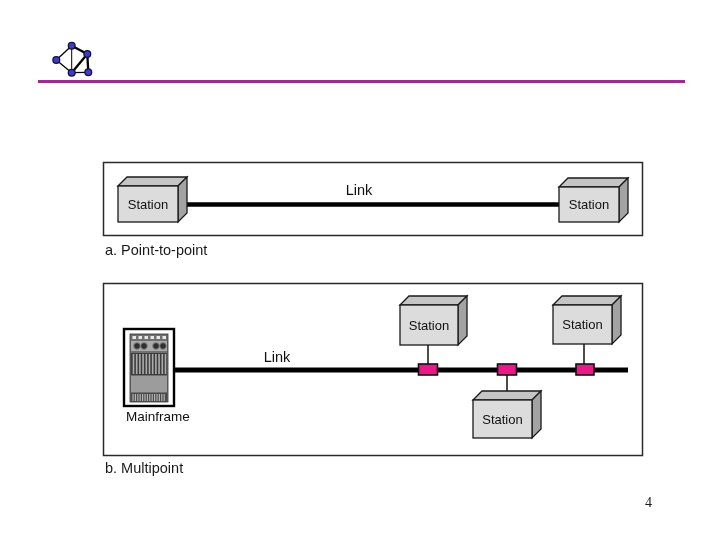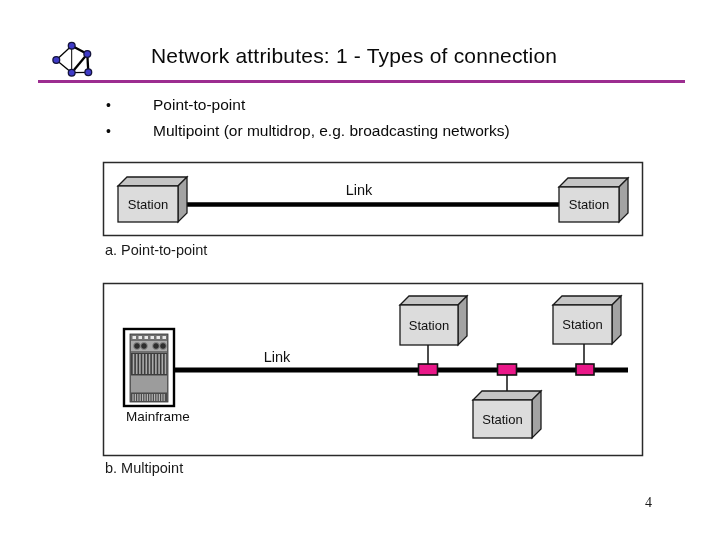--- a/index.html
+++ b/index.html
@@ -47,29 +47,22 @@
     </g>
     <g stroke="#14143C" stroke-width="1.3">
       <circle cx="71.7" cy="45.7" r="3.4" fill="#3F3BC7"></circle>
       <circle cx="87.3" cy="54" r="3.4" fill="#3F3BC7"></circle>
       <circle cx="56.3" cy="60" r="3.4" fill="#3F3BC7"></circle>
       <circle cx="71.7" cy="72.7" r="3.4" fill="#3F3BC7"></circle>
       <circle cx="88.3" cy="72.3" r="3.4" fill="#3F3BC7"></circle>
     </g>
   </svg>
 
-  <div class="title">Network attributes: 1 - Types of connection</div>
   <div class="divider"></div>
 
-  <div class="bullet bullet-1">
-    <span class="marker">•</span><span>Point-to-point</span>
-  </div>
-  <div class="bullet bullet-2">
-    <span class="marker">•</span><span>Multipoint (or multidrop, e.g. broadcasting networks)</span>
-  </div>
 
   <svg class="fig fig-a" viewBox="100 158 548 106">
     <rect x="103.5" y="162.5" width="539" height="73" fill="#fff" stroke="#2a2a2a" stroke-width="1.5"></rect>
     <line x1="177" y1="204.5" x2="562" y2="204.5" stroke="#000" stroke-width="4.5"></line>
     <text class="lnk" x="359" y="195" text-anchor="middle">Link</text>
 
     <g stroke="#1a1a1a" stroke-width="1.3">
       <polygon points="118,186 127,177 187,177 178,186" fill="#C5C5C5"></polygon>
       <polygon points="178,186 187,177 187,213 178,222" fill="#A3A3A3"></polygon>
       <rect x="118" y="186" width="60" height="36" fill="#DCDCDC"></rect>

